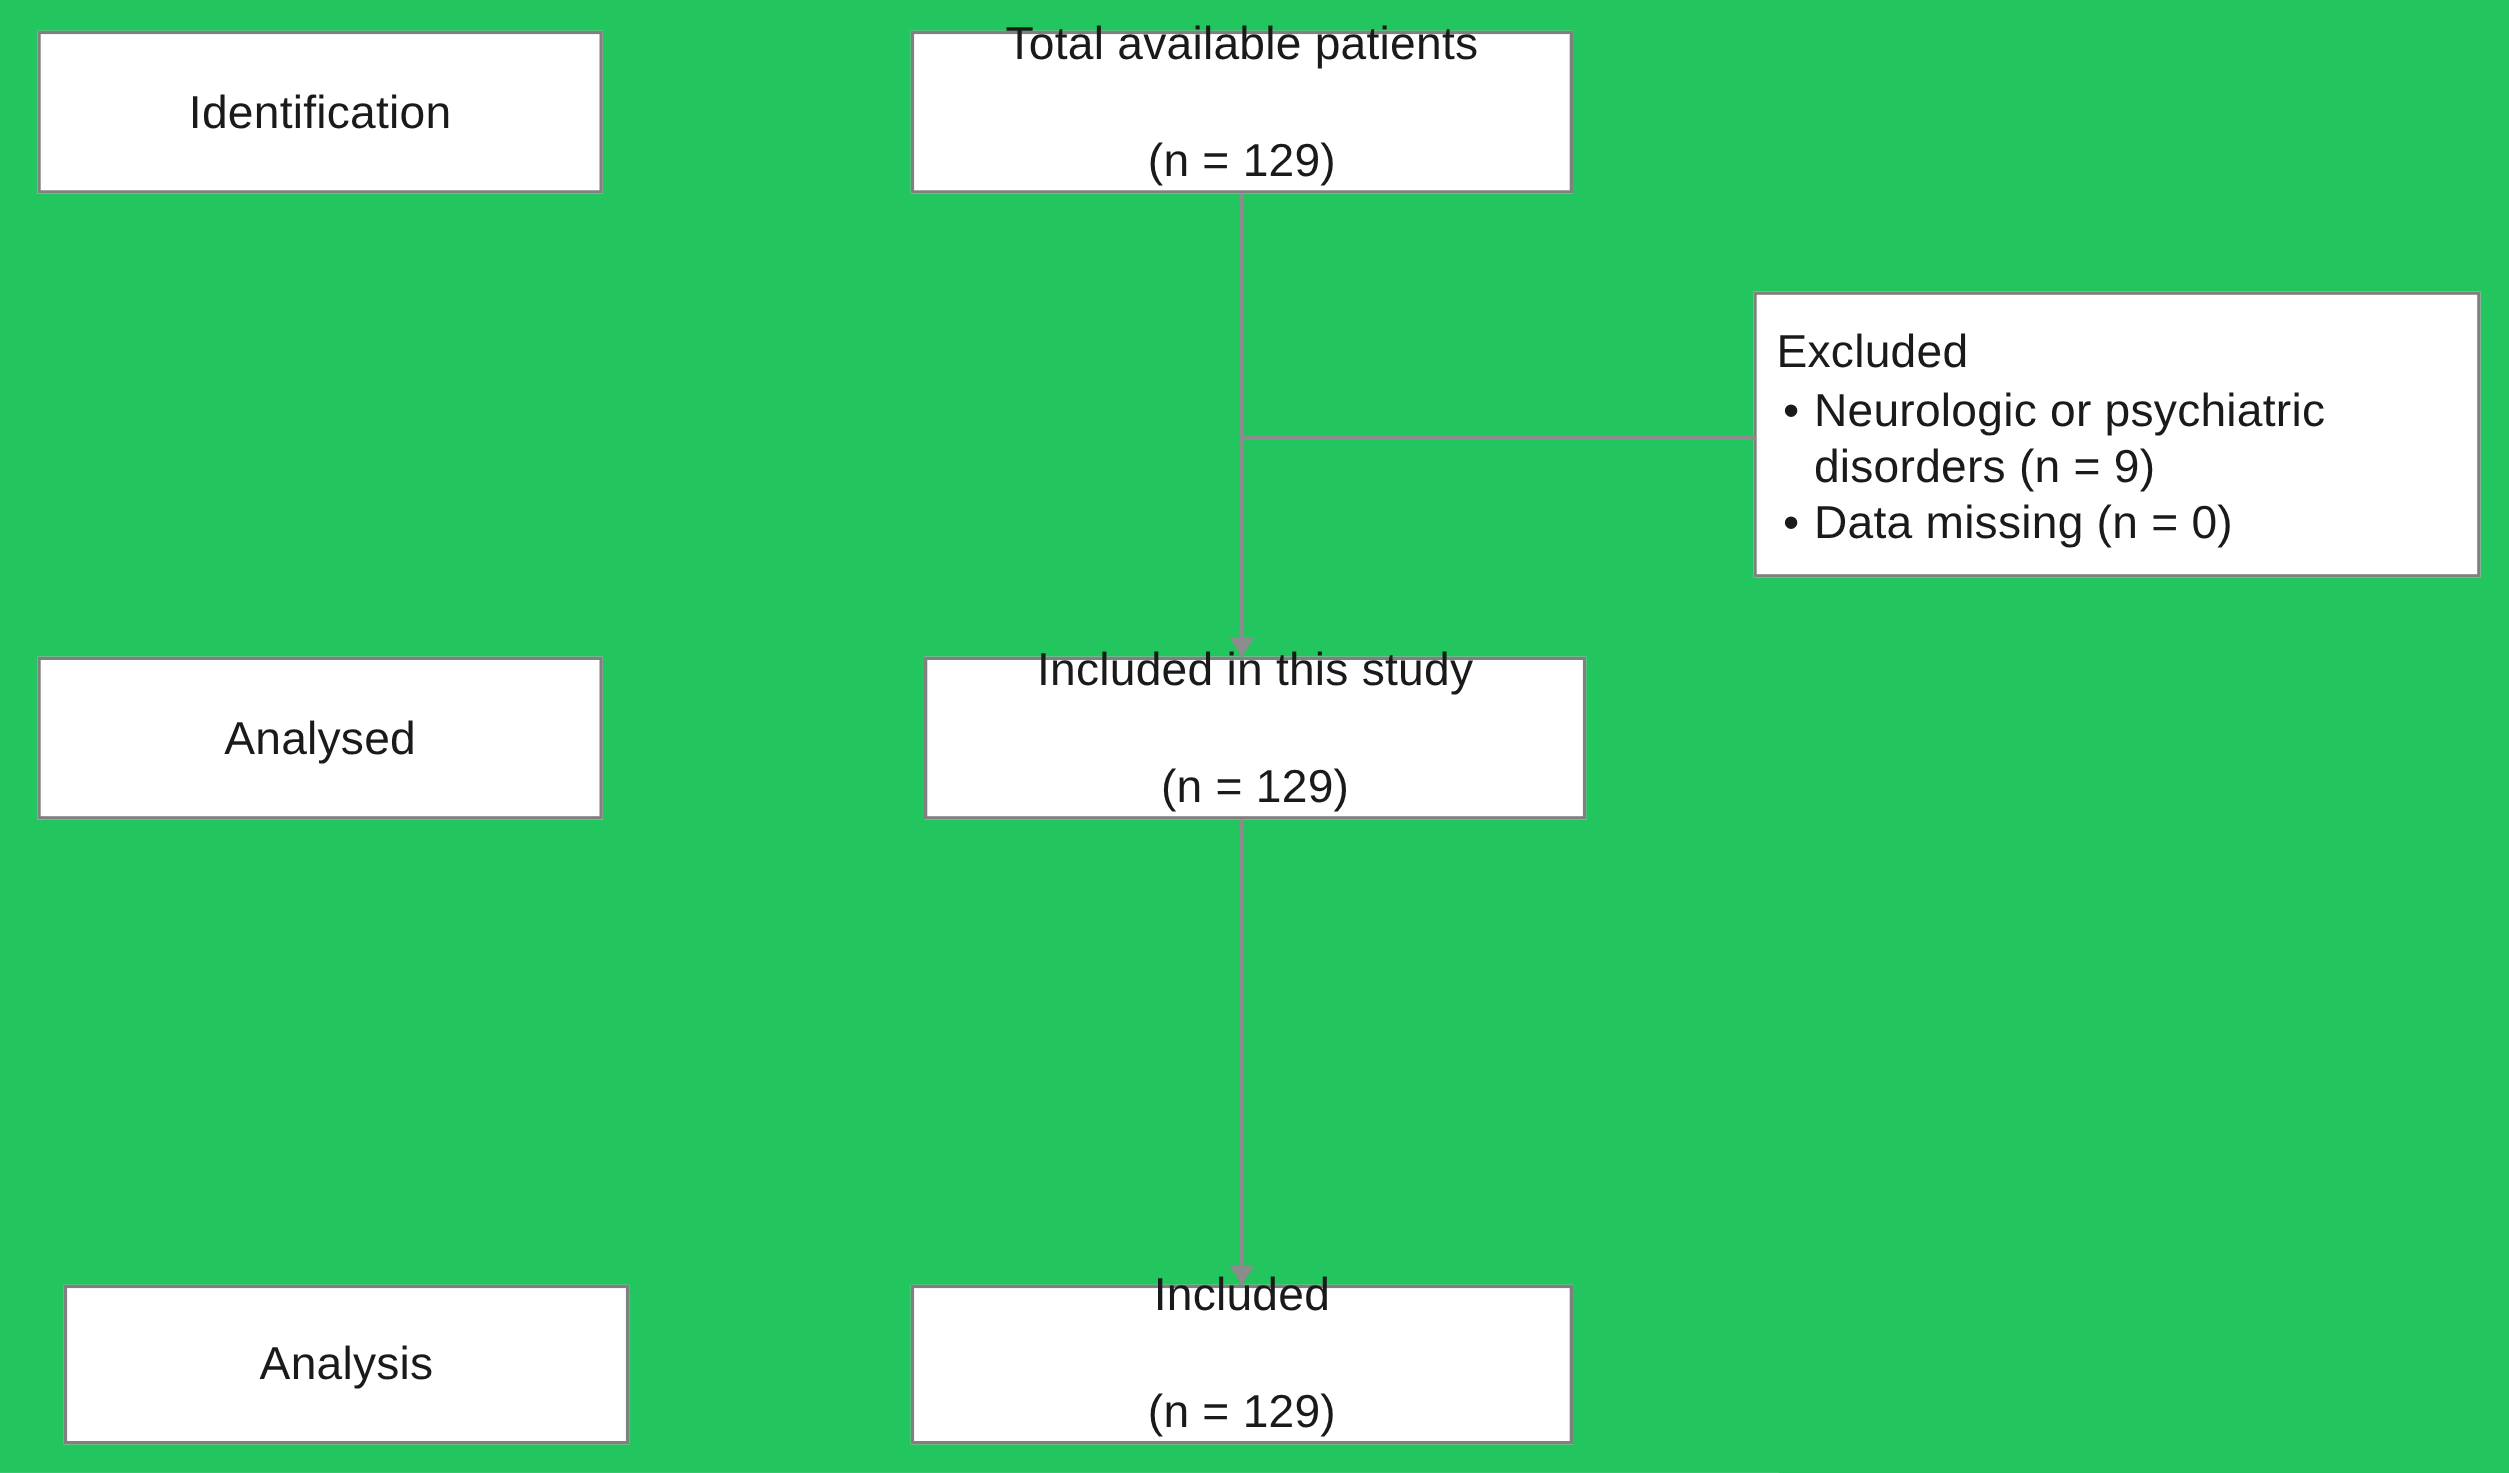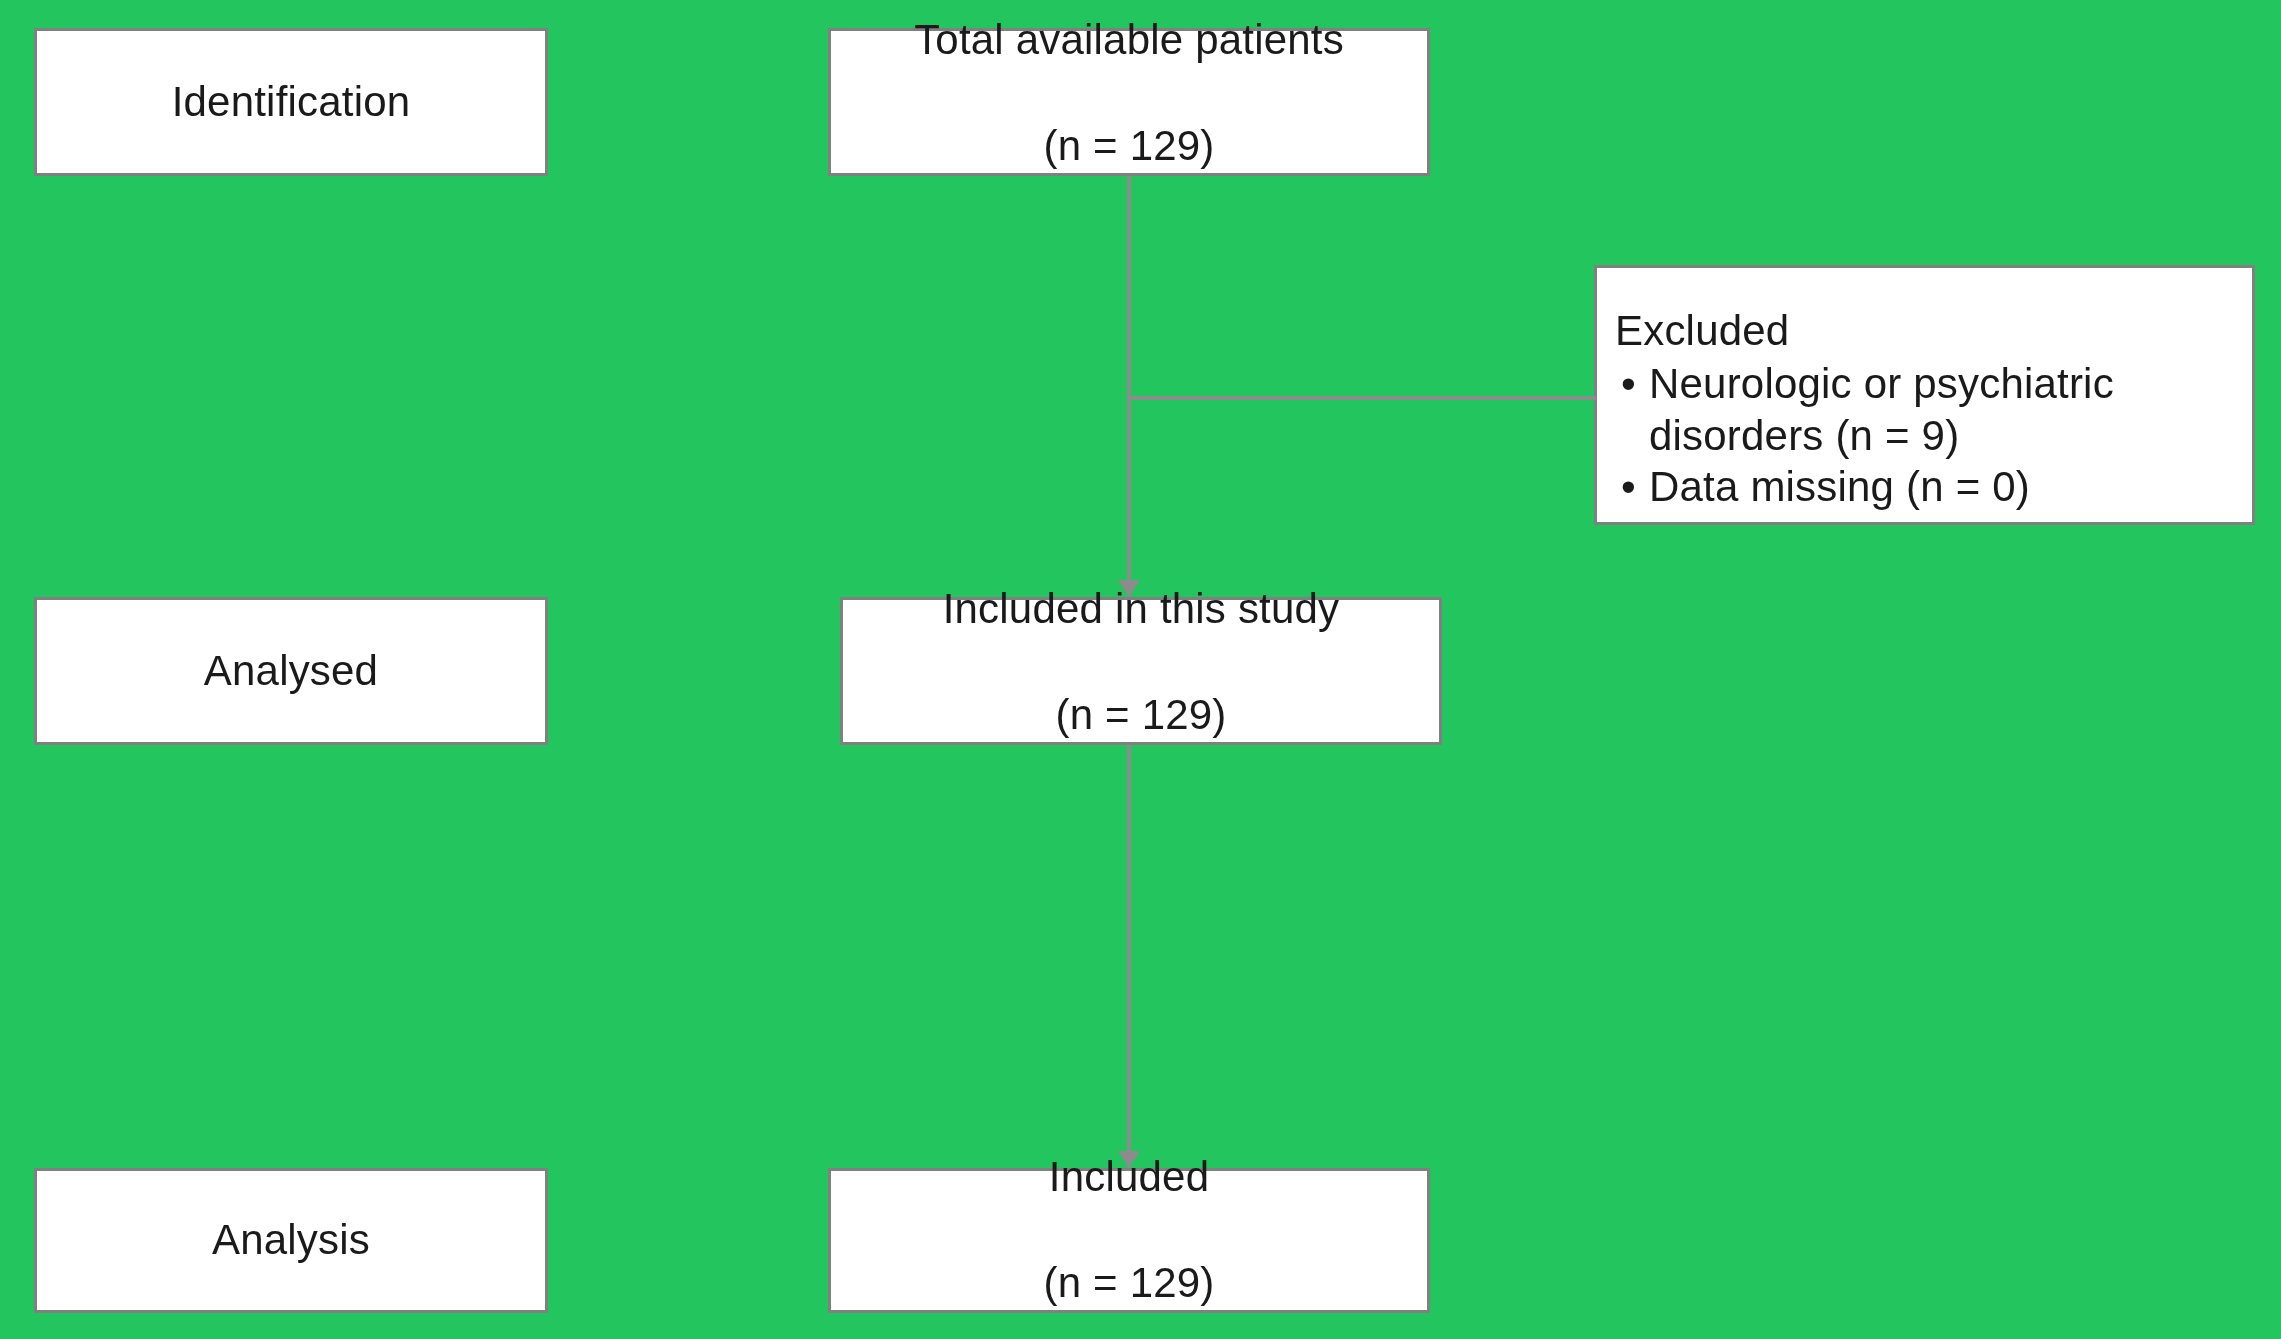--- a/index.html
+++ b/index.html
@@ -46,40 +46,40 @@
   }
 
   
   .stage-box {
     left: 34px;
     width: 514px;
     height: 148px;
   }
   #stage-identification { top: 28px; }
   #stage-inclusion      { top: 597px; }
-  #stage-analysis       { top: 1168px; height: 145px; }
+  #stage-analysis       { top: 1168px; height: 145px; margin-left: 24px; }
 
   
   .flow-box {
     left: 828px;
     width: 602px;
     height: 148px;
     align-items: flex-end;
   }
   #flow-total    { top: 28px; }
   #flow-included { top: 597px; margin-left: 12px; }
   #flow-analysed { top: 1168px; height: 145px; }
 
   
   #excluded-box {
     left: 1594px;
     top: 265px;
     width: 661px;
     height: 260px;
-    align-items: flex-end;
+    align-items: center;
     justify-content: flex-start;
     text-align: left;
     padding: 14px 16px 10px 18px;
   }
   #excluded-box .excluded-inner {
     width: 100%;
   }
   .excluded-title {
     display: block;
     font-size: 42px;

